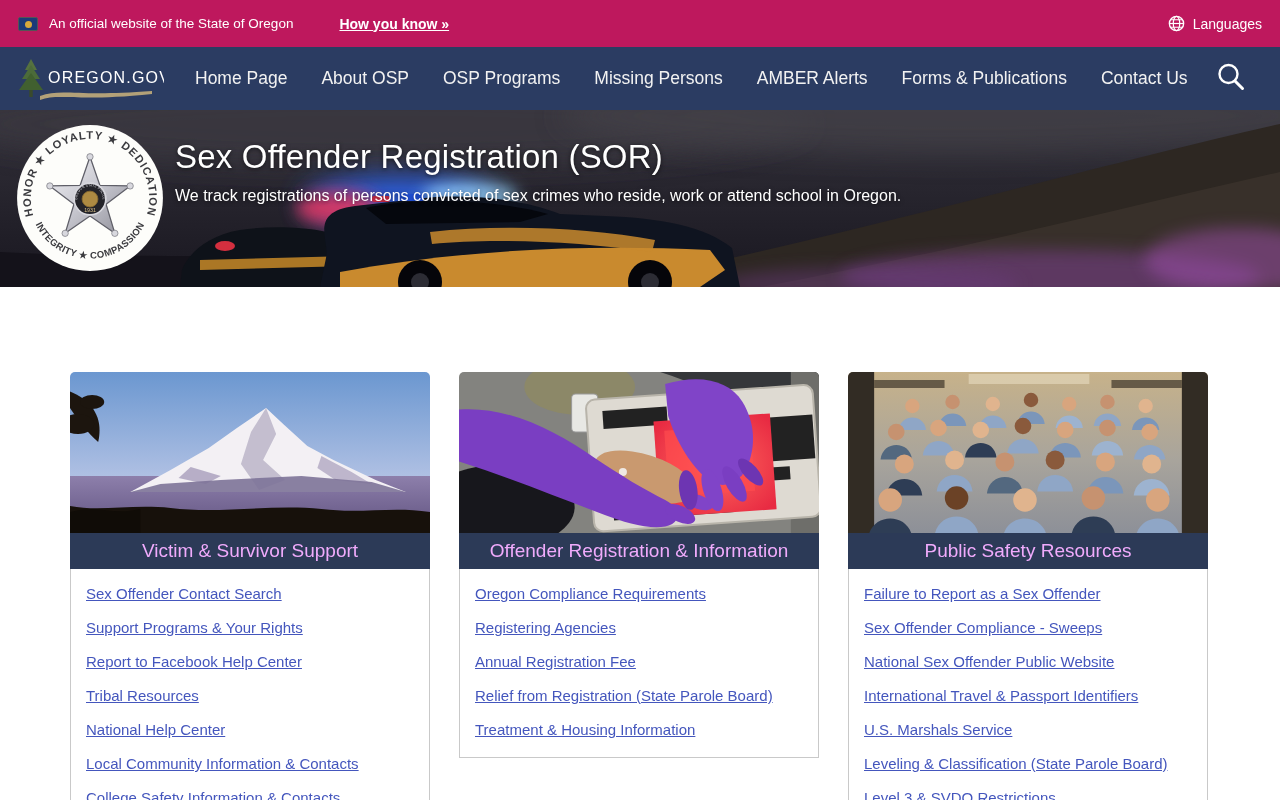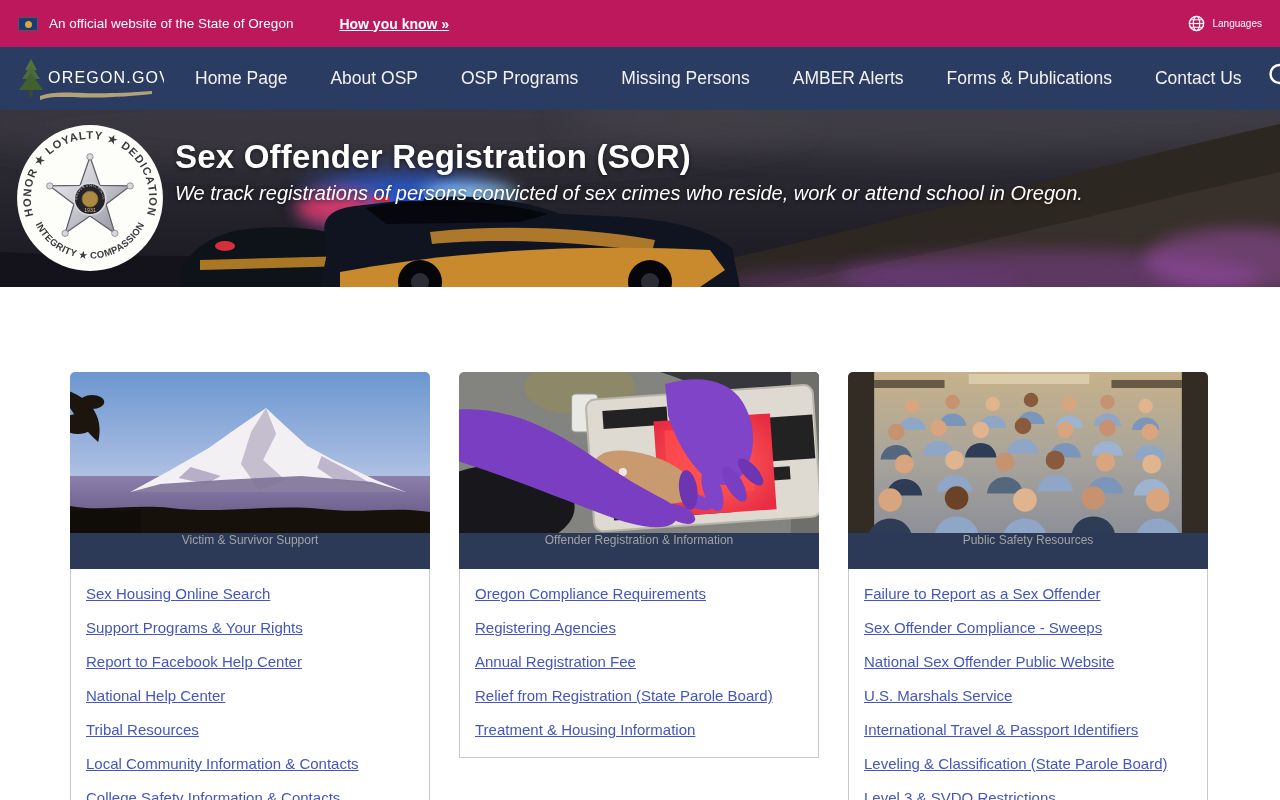--- a/index.html
+++ b/index.html
@@ -10,48 +10,48 @@
   .topbar { height:47px; background:#be185d; display:flex; align-items:center;
     padding:8px 18px; color:#fff; }
   .flag { width:20px; height:14px; background:#1c3a78; border:1px solid #555;
     border-radius:2px; position:relative; margin-right:11px; flex:0 0 auto; }
   .flag::after { content:""; position:absolute; left:6px; top:3px; width:7px; height:7px;
     background:#d8a83c; border-radius:50%; }
   .official { font-size:13.5px; }
   .howknow { color:#fff; font-size:14px; font-weight:bold; text-decoration:underline;
     margin-left:46px; cursor:pointer; }
   .topbar-right { margin-left:auto; display:flex; align-items:center; gap:8px;
-    font-size:10px; cursor:pointer; }
+    font-size:14px; cursor:pointer; }
 
   
   .navbar { height:63px; background:#2b3c62; display:flex; align-items:center; padding:0 14px; }
   .logo { width:150px; height:52px; flex:0 0 auto; cursor:pointer; }
-  .navlinks { display:flex; align-items:flex-end; margin-left:14px;gap:9px; }
+  .navlinks { display:flex; align-items:flex-end; margin-left:14px; }
   .navlinks a { color:#f2f2f2; text-decoration:none; font-size:17.5px; padding:10px 17px;
     white-space:nowrap; cursor:pointer; }
   .search-btn { margin-left:auto; margin-right:12px; background:none; border:none;
     cursor:pointer; padding:6px; }
 
   
   .hero { height:177px; position:relative; background:#1d1b20; overflow:hidden; }
   .hero-bg { position:absolute; inset:0; width:100%; height:100%; }
   .hero-badge { position:absolute; left:16px; top:14px; width:148px; height:148px; }
   .hero-text { position:absolute; left:175px; top:28px; color:#fff; width:1090px; }
-  .hero-title { font-size:33px; font-weight:700; letter-spacing:.2px;
+  .hero-title { font-size:33px; font-weight:400; letter-spacing:.2px;
     text-shadow:0 1px 4px rgba(0,0,0,.6); }
-  .hero-sub { font-size:20px; line-height:1.3; margin-top:4px;
-    text-shadow:0 1px 4px rgba(0,0,0,.6);font-style:italic; }
+  .hero-sub { font-size:16px; line-height:1.3; margin-top:10px;
+    text-shadow:0 1px 4px rgba(0,0,0,.6); }
 
   
   .cards { display:flex; gap:29px; padding:85px 70px 0; }
   .card { width:360px; flex:0 0 360px; }
   .card-img { height:161px; border-radius:5px 5px 0 0; overflow:hidden; line-height:0; }
   .card-img svg { width:100%; height:100%; }
-  .card-header { height:36px; background:#2c3a57; color:#a3a3a3; display:flex;
-    align-items:flex-start; justify-content:center; font-size:12px; }
+  .card-header { height:36px; background:#2c3a57; color:#f0abfc; display:flex;
+    align-items:center; justify-content:center; font-size:19px; }
   .card-body { border:1px solid #c9c9c9; border-top:none; padding:8px 15px 10px;
     background:#fff; }
   .card-body ul { list-style:none; }
   .card-body li { padding:8px 0; }
   .card-body a { color:#4456bd; font-size:15px; text-decoration:underline; cursor:pointer; }
 
   svg text { font-family:"Liberation Sans", sans-serif; }
 </style>
 </head>
 <body>
@@ -209,25 +209,25 @@
         <path d="M-4,18 C20,26 34,44 28,70 C16,60 4,42 -4,30 Z" fill="#1c150e"></path>
         <ellipse cx="8" cy="52" rx="16" ry="10" fill="#1c150e"></ellipse>
         <ellipse cx="22" cy="30" rx="12" ry="7" fill="#1c150e"></ellipse>
       </svg>
     </div>
     <div class="card-header">
       <span>Victim &amp; Survivor Support</span>
     </div>
     <div class="card-body">
       <ul>
-        <li><a>Sex Housing Online Search</a></li>
+        <li><a>Sex Offender Contact Search</a></li>
         <li><a>Support Programs &amp; Your Rights</a></li>
         <li><a>Report to Facebook Help Center</a></li>
+        <li><a>Tribal Resources</a></li>
         <li><a>National Help Center</a></li>
-        <li><a>Tribal Resources</a></li>
         <li><a>Local Community Information &amp; Contacts</a></li>
         <li><a>College Safety Information &amp; Contacts</a></li>
       </ul>
     </div>
   </section>
 
   <section class="card">
     <div class="card-img">
       <svg viewBox="0 0 358 161" preserveAspectRatio="none">
         <defs>
@@ -329,20 +329,20 @@
       </svg>
     </div>
     <div class="card-header">
       <span>Public Safety Resources</span>
     </div>
     <div class="card-body">
       <ul>
         <li><a>Failure to Report as a Sex Offender</a></li>
         <li><a>Sex Offender Compliance - Sweeps</a></li>
         <li><a>National Sex Offender Public Website</a></li>
+        <li><a>International Travel &amp; Passport Identifiers</a></li>
         <li><a>U.S. Marshals Service</a></li>
-        <li><a>International Travel &amp; Passport Identifiers</a></li>
         <li><a>Leveling &amp; Classification (State Parole Board)</a></li>
         <li><a>Level 3 &amp; SVDO Restrictions</a></li>
       </ul>
     </div>
   </section>
 </div>
 
 </body></html>

